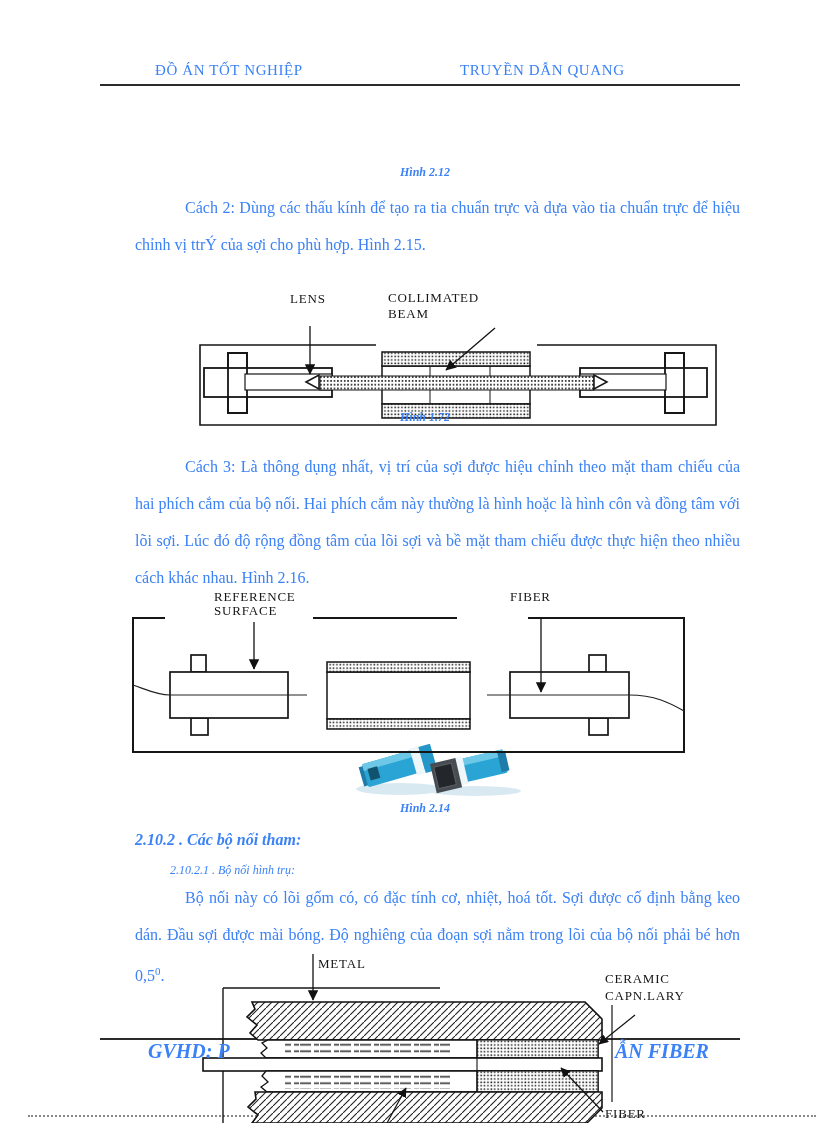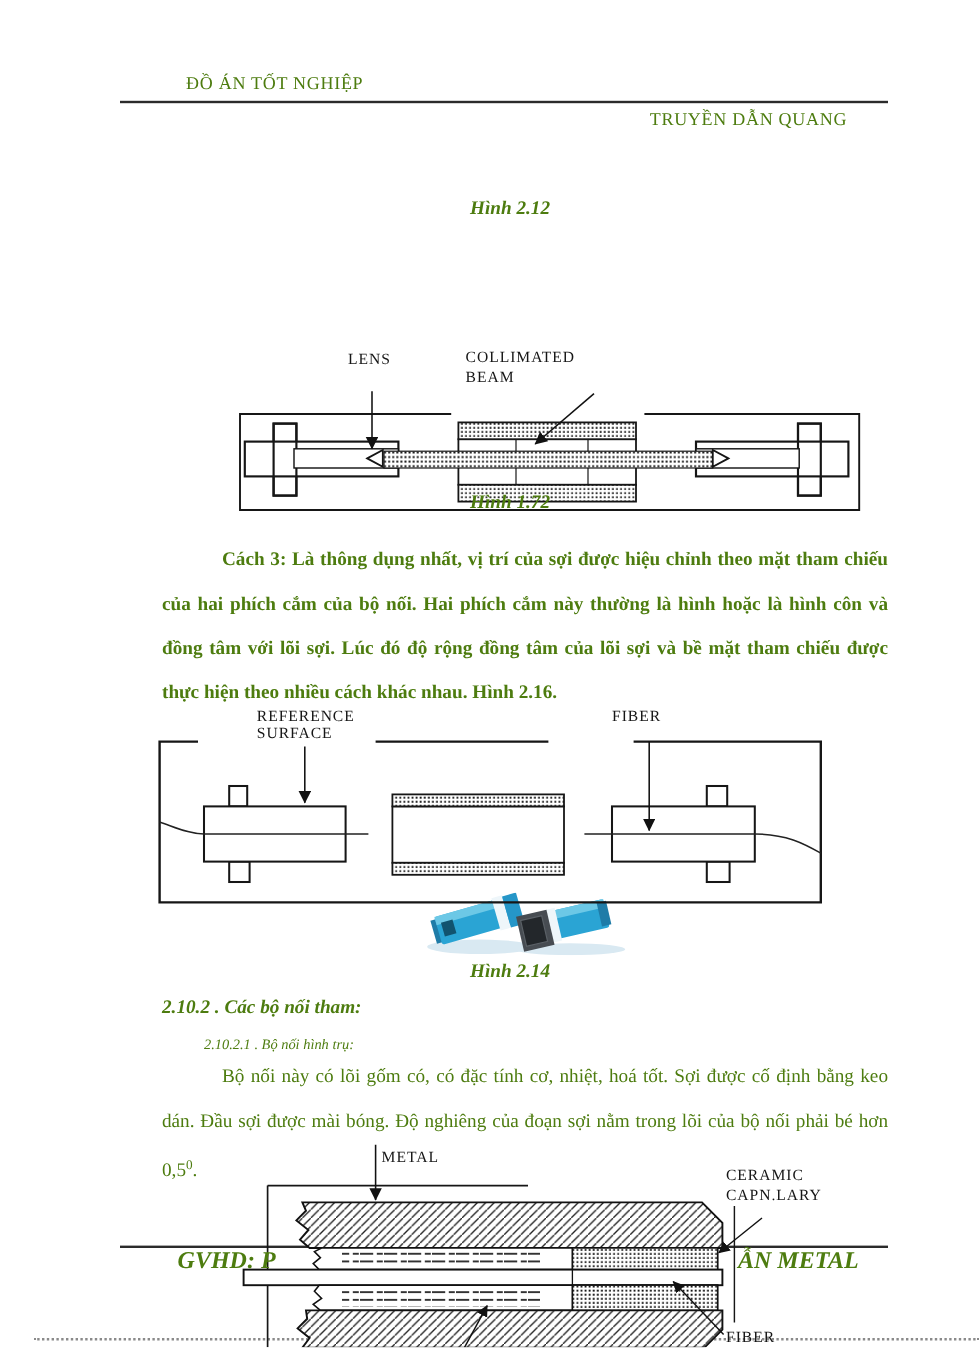--- a/index.html
+++ b/index.html
@@ -1,21 +1,21 @@
 <!DOCTYPE html>
 <html><head>
 <meta charset="utf-8">
 <style>
   html,body{margin:0;padding:0;background:#ffffff;}
   #page{position:relative;width:816px;height:1123px;background:#fff;overflow:hidden;
-        font-family:"Liberation Serif","DejaVu Serif",serif;color:#4d7c0f;}
+        font-family:"Liberation Serif","DejaVu Serif",serif;color:#3b82f6;}
   .abs{position:absolute;}
   .hdr{font-size:15px;letter-spacing:.6px;white-space:nowrap;}
   .rule{height:0;border-top:2px solid #2b2b2b;}
-  .cap{left:0;right:0;padding-left:34px;text-align:center;font-weight:bold;font-style:italic;font-size:16px;}
+  .cap{left:0;right:0;padding-left:34px;text-align:center;font-weight:bold;font-style:italic;font-size:12px;}
   .para{left:135px;width:605px;text-align:justify;text-indent:50px;font-size:16px;line-height:37px;}
   .head-b{font-weight:bold;font-style:italic;font-size:16px;white-space:nowrap;}
   .head-i{font-style:italic;font-size:12px;white-space:nowrap;margin-left:35px;}
   .ftr{font-weight:bold;font-style:italic;font-size:20px;white-space:nowrap;z-index:3;}
   .dotted{border-top:2px dotted #8a8a8a;height:0;z-index:0;}
   svg text{font-family:"Liberation Serif","DejaVu Serif",serif;font-size:13px;letter-spacing:.8px;fill:#161616;}
   sup.deg{font-size:11px;vertical-align:6px;}
   #d3{z-index:2;}
   #footer-rule{z-index:1;}
 </style>
@@ -43,25 +43,26 @@
         <rect x="0" y="2.4" width="11" height="1.6" fill="#333"></rect>
         <rect x="14" y="2.4" width="5" height="1.6" fill="#333"></rect>
       </pattern>
       <marker id="ah" markerWidth="9" markerHeight="9" refX="7.5" refY="4" orient="auto">
         <path d="M0,0 L8,4 L0,8 Z" fill="#111"></path>
       </marker>
     </defs>
   </svg>
 
   <div class="abs hdr" style="left:155px;top:62px;">ĐỒ ÁN TỐT NGHIỆP</div>
-  <div class="abs hdr" style="left:434px;top:62px;width:272px;text-align:right;margin-top:30px;">TRUYỀN DẪN QUANG</div>
+  <div class="abs hdr" style="left:460px;top:62px;width:272px;">TRUYỀN DẪN QUANG</div>
   <div class="abs rule" style="left:100px;top:84px;width:640px;"></div>
 
   <div class="abs cap" style="top:165px;">Hình 2.12</div>
 
+  <div class="abs para" style="top:189px;">Cách 2: Dùng các thấu kính để tạo ra tia chuẩn trực và dựa vào tia chuẩn trực để hiệu chỉnh vị ttrÝ của sợi cho phù hợp. Hình 2.15.</div>
 
   <svg id="d1" class="abs" style="left:190px;top:284px;" width="540" height="152" viewBox="0 0 540 152">
     <path d="M186,61 H10 V141 H526 V61 H347" fill="none" stroke="#161616" stroke-width="1.6"></path>
 
     <rect x="38" y="69" width="19" height="60" fill="#fff" stroke="#161616" stroke-width="1.8"></rect>
     <rect x="14" y="84" width="128" height="29" fill="#fff" stroke="#161616" stroke-width="1.8"></rect>
     <rect x="38" y="69" width="19" height="60" fill="none" stroke="#161616" stroke-width="1.8"></rect>
 
     <rect x="475" y="69" width="19" height="60" fill="#fff" stroke="#161616" stroke-width="1.8"></rect>
     <rect x="390" y="84" width="127" height="29" fill="#fff" stroke="#161616" stroke-width="1.8"></rect>
@@ -83,21 +84,21 @@
 
     <text x="100" y="19">LENS</text>
     <text x="198" y="18">COLLIMATED</text>
     <text x="198" y="34">BEAM</text>
     <line x1="120" y1="42" x2="120" y2="90" stroke="#111" stroke-width="1.3" marker-end="url(#ah)"></line>
     <line x1="305" y1="44" x2="256" y2="86" stroke="#111" stroke-width="1.3" marker-end="url(#ah)"></line>
   </svg>
 
   <div class="abs cap" style="top:410px;z-index:2;">Hình 1.72</div>
 
-  <div class="abs para" style="top:448px;font-weight:bold;">Cách 3: Là thông dụng nhất, vị trí của sợi được hiệu chỉnh theo mặt tham chiếu của hai phích cắm của bộ nối. Hai phích cắm này thường là hình hoặc là hình côn và đồng tâm với lõi sợi. Lúc đó độ rộng đồng tâm của lõi sợi và bề mặt tham chiếu được thực hiện theo nhiều cách khác nhau. Hình 2.16.</div>
+  <div class="abs para" style="top:448px;">Cách 3: Là thông dụng nhất, vị trí của sợi được hiệu chỉnh theo mặt tham chiếu của hai phích cắm của bộ nối. Hai phích cắm này thường là hình hoặc là hình côn và đồng tâm với lõi sợi. Lúc đó độ rộng đồng tâm của lõi sợi và bề mặt tham chiếu được thực hiện theo nhiều cách khác nhau. Hình 2.16.</div>
 
   <svg class="abs" style="left:345px;top:744px;" width="185" height="52" viewBox="0 0 185 52">
     <ellipse cx="55" cy="45" rx="44" ry="6" fill="#d9e9f2"></ellipse>
     <ellipse cx="130" cy="47" rx="46" ry="5" fill="#d9e9f2"></ellipse>
     <g transform="rotate(-16 55 26)">
       <rect x="16" y="12" width="6" height="20" fill="#1f7ca8"></rect>
       <rect x="20" y="10" width="70" height="24" rx="2" fill="#2aa4d4"></rect>
       <rect x="20" y="10" width="70" height="7" fill="#6cc8e6"></rect>
       <rect x="24" y="16" width="10" height="12" fill="#11536f"></rect>
       <rect x="70" y="8" width="9" height="28" fill="#eef6fa"></rect>
@@ -174,15 +175,15 @@
     <line x1="463" y1="160" x2="421" y2="116" stroke="#111" stroke-width="1.2" marker-end="url(#ah)"></line>
     <line x1="247" y1="171" x2="266" y2="136" stroke="#111" stroke-width="1.2" marker-end="url(#ah)"></line>
 
     <text x="178" y="16">METAL</text>
     <text x="465" y="31">CERAMIC</text>
     <text x="465" y="48">CAPN.LARY</text>
     <text x="465" y="166">FIBER</text>
   </svg>
 
   <div class="abs ftr" style="left:148px;top:1040px;">GVHD:  P</div>
-  <div class="abs ftr" style="left:615px;top:1040px;">ẪN METAL</div>
+  <div class="abs ftr" style="left:615px;top:1040px;">ẪN FIBER</div>
 
 </div>
 
 </body></html>

